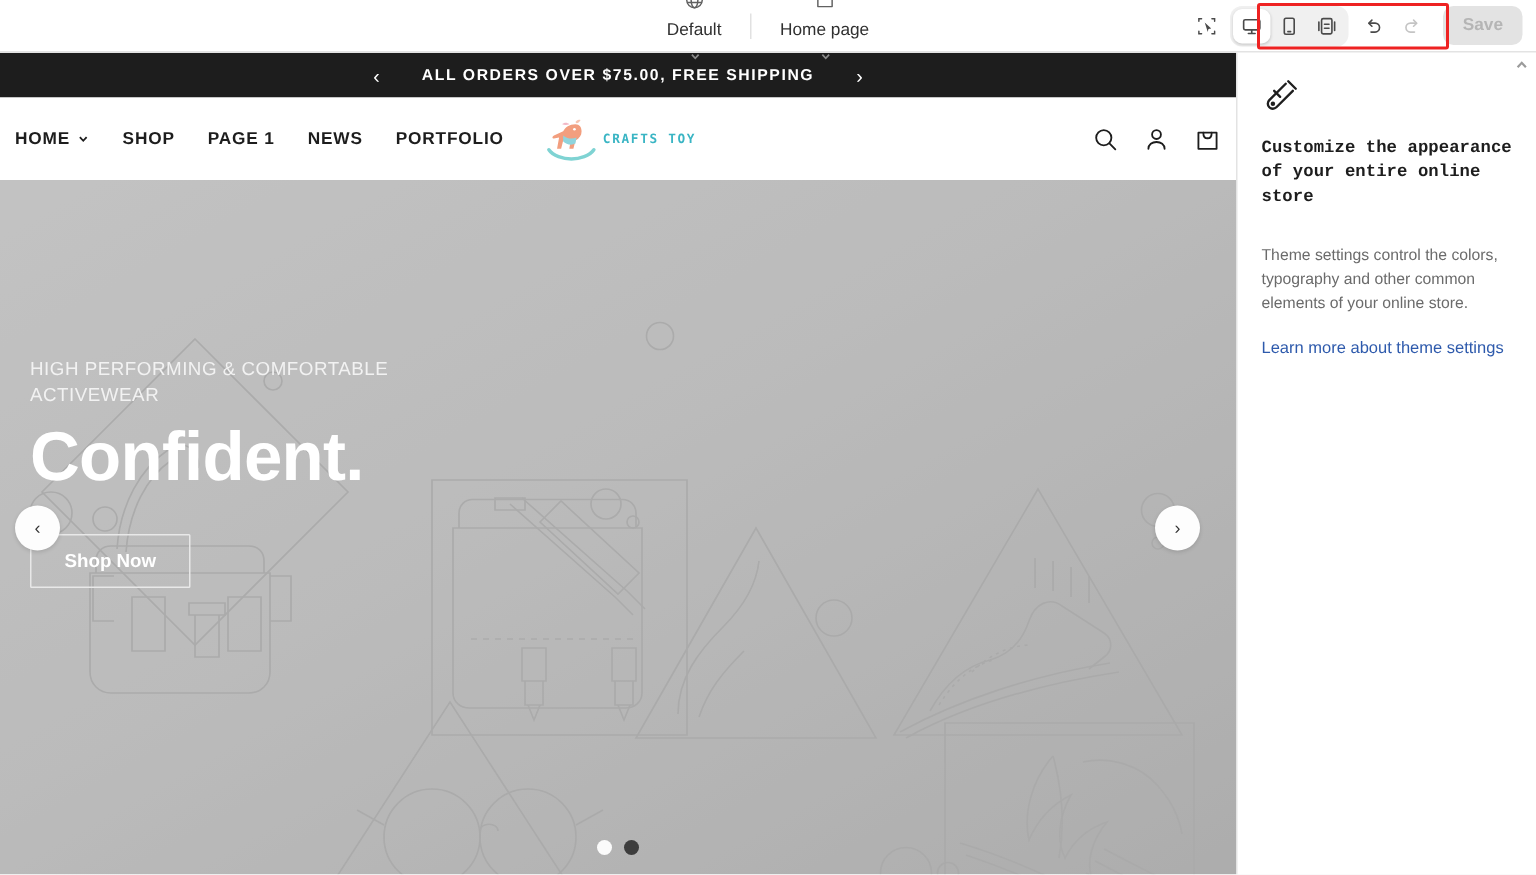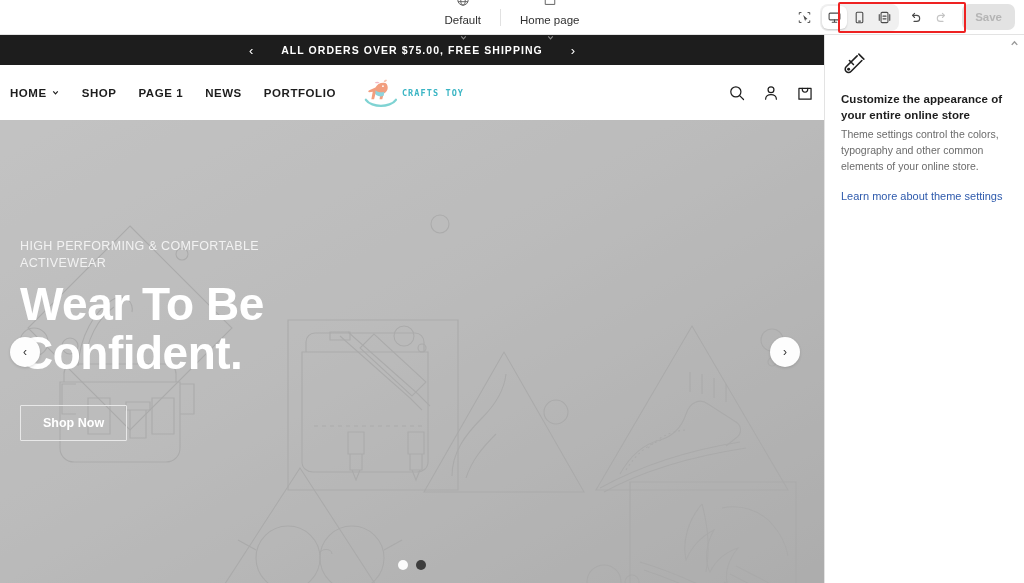--- a/index.html
+++ b/index.html
@@ -153,21 +153,21 @@
     flex: 1; background: #fff; border-left: 1px solid #e3e3e3;
     position: relative; padding: 16px 16px 0 16px; overflow: hidden;
   }
   .panel-scroll-up {
     position: absolute; right: 4px; top: 3px; width: 11px; height: 11px;
     color: #9b9b9b; cursor: pointer;
   }
   .brush-ico { width: 26px; height: 26px; color: #1f1f1f; margin-bottom: 14px; display: block; }
   .panel-title {
     font-size: 11.5px; font-weight: 700; color: #1d1d1d; line-height: 1.42;
-    margin-bottom: 3px; letter-spacing: .05px;
+    margin-bottom: 23px; letter-spacing: .05px; font-family: Liberation Mono, monospace;
   }
   .panel-p {
     font-size: 10.5px; color: #6b6b6b; line-height: 1.52; margin-bottom: 11px;
   }
   .panel-link {
     font-size: 11px; color: #2e5aac; cursor: pointer;
     display: inline-block; margin-top: 1px;
   }
 </style>
 </head>
@@ -379,21 +379,20 @@
           </g>
           <rect width="824" height="463" fill="#b4b4b4" opacity=".35"></rect>
         </svg>
 
         <button class="hero-nav prev">‹</button>
         <button class="hero-nav next">›</button>
 
         <div class="hero-copy">
           <div class="eyebrow">HIGH PERFORMING &amp; COMFORTABLE ACTIVEWEAR</div>
           <div class="hero-title">
-            <div>Wear To Be</div>
             <div>Confident.</div>
           </div>
           <button class="shop-now">Shop Now</button>
         </div>
 
         <div class="dots">
           <span class="dot light"></span>
           <span class="dot dark"></span>
         </div>
       </div>

